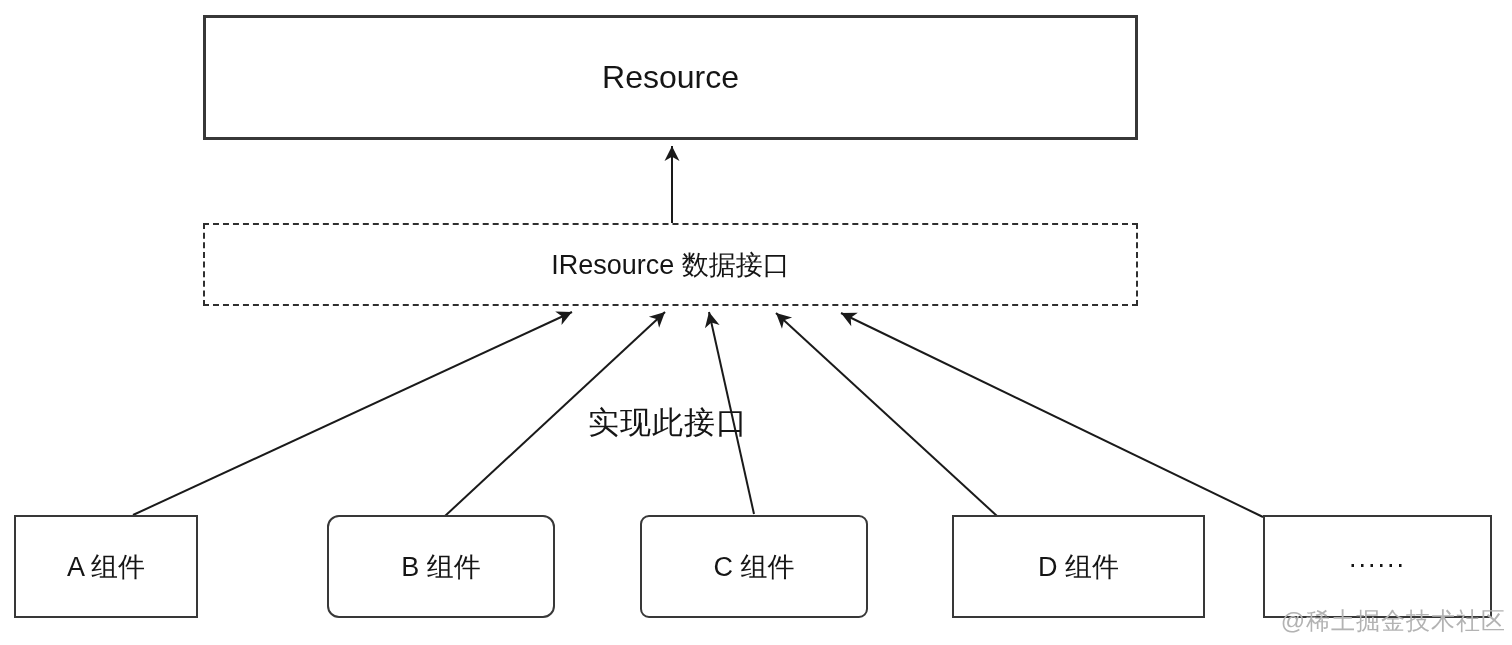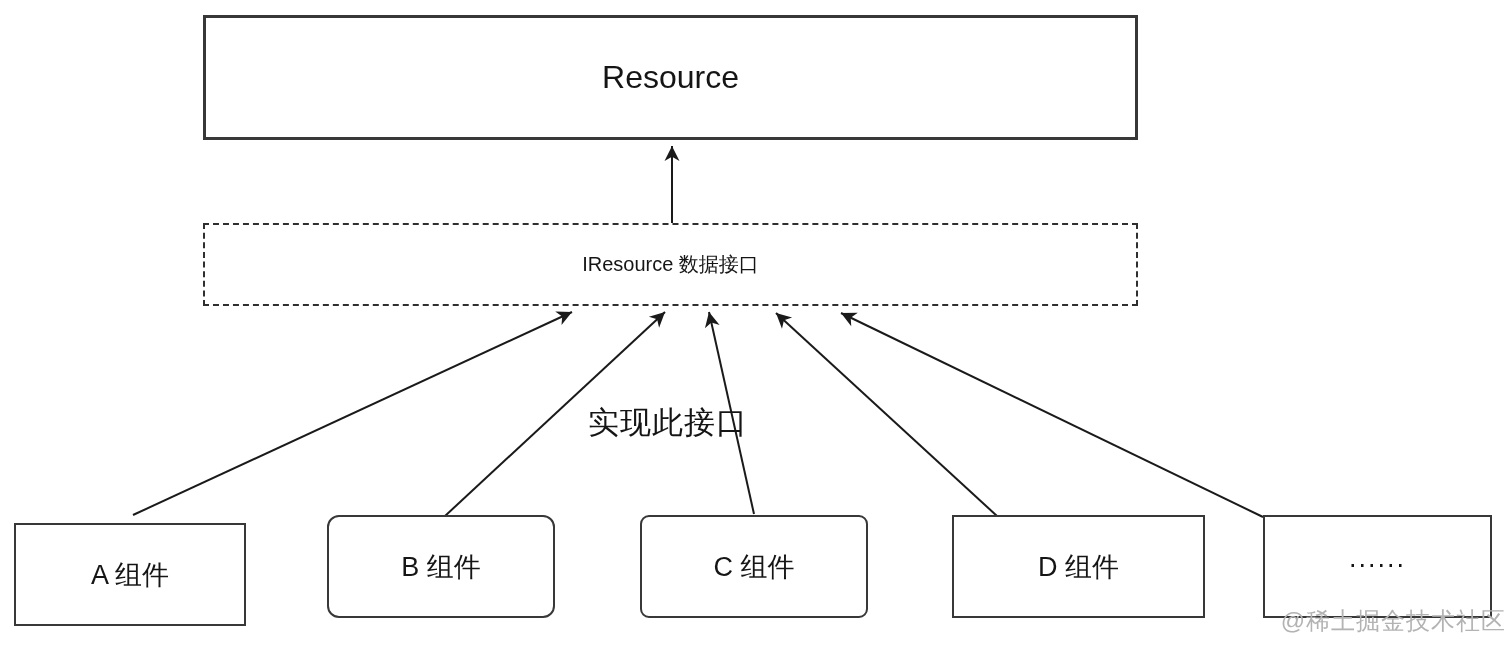--- a/index.html
+++ b/index.html
@@ -37,28 +37,28 @@
   .resource-box {
     left: 203px; top: 15px;
     width: 935px; height: 125px;
     border-width: 3px;
     font-size: 32px;
   }
   .interface-box {
     left: 203px; top: 223px;
     width: 935px; height: 83px;
     border: 2px dashed #2f2f2f;
-    font-size: 20px;
+    font-size: 27px;
   }
   .comp-box {
     top: 515px;
     height: 103px;
     font-size: 27px;
   }
-  .comp-a { left: 14px;   width: 232px; margin-top: 8px; }
+  .comp-a { left: 14px;   width: 184px; }
   .comp-b { left: 327px;  width: 228px; border-radius: 12px; }
   .comp-c { left: 640px;  width: 228px; border-radius: 9px; }
   .comp-d { left: 952px;  width: 253px; }
   .comp-more { left: 1263px; width: 229px; }
   .comp-more .label { transform: translateY(-8px); letter-spacing: 2px; }
   .annotation {
     position: absolute;
     left: 588px; top: 402px;
     font-size: 31px;
     color: #151515;

